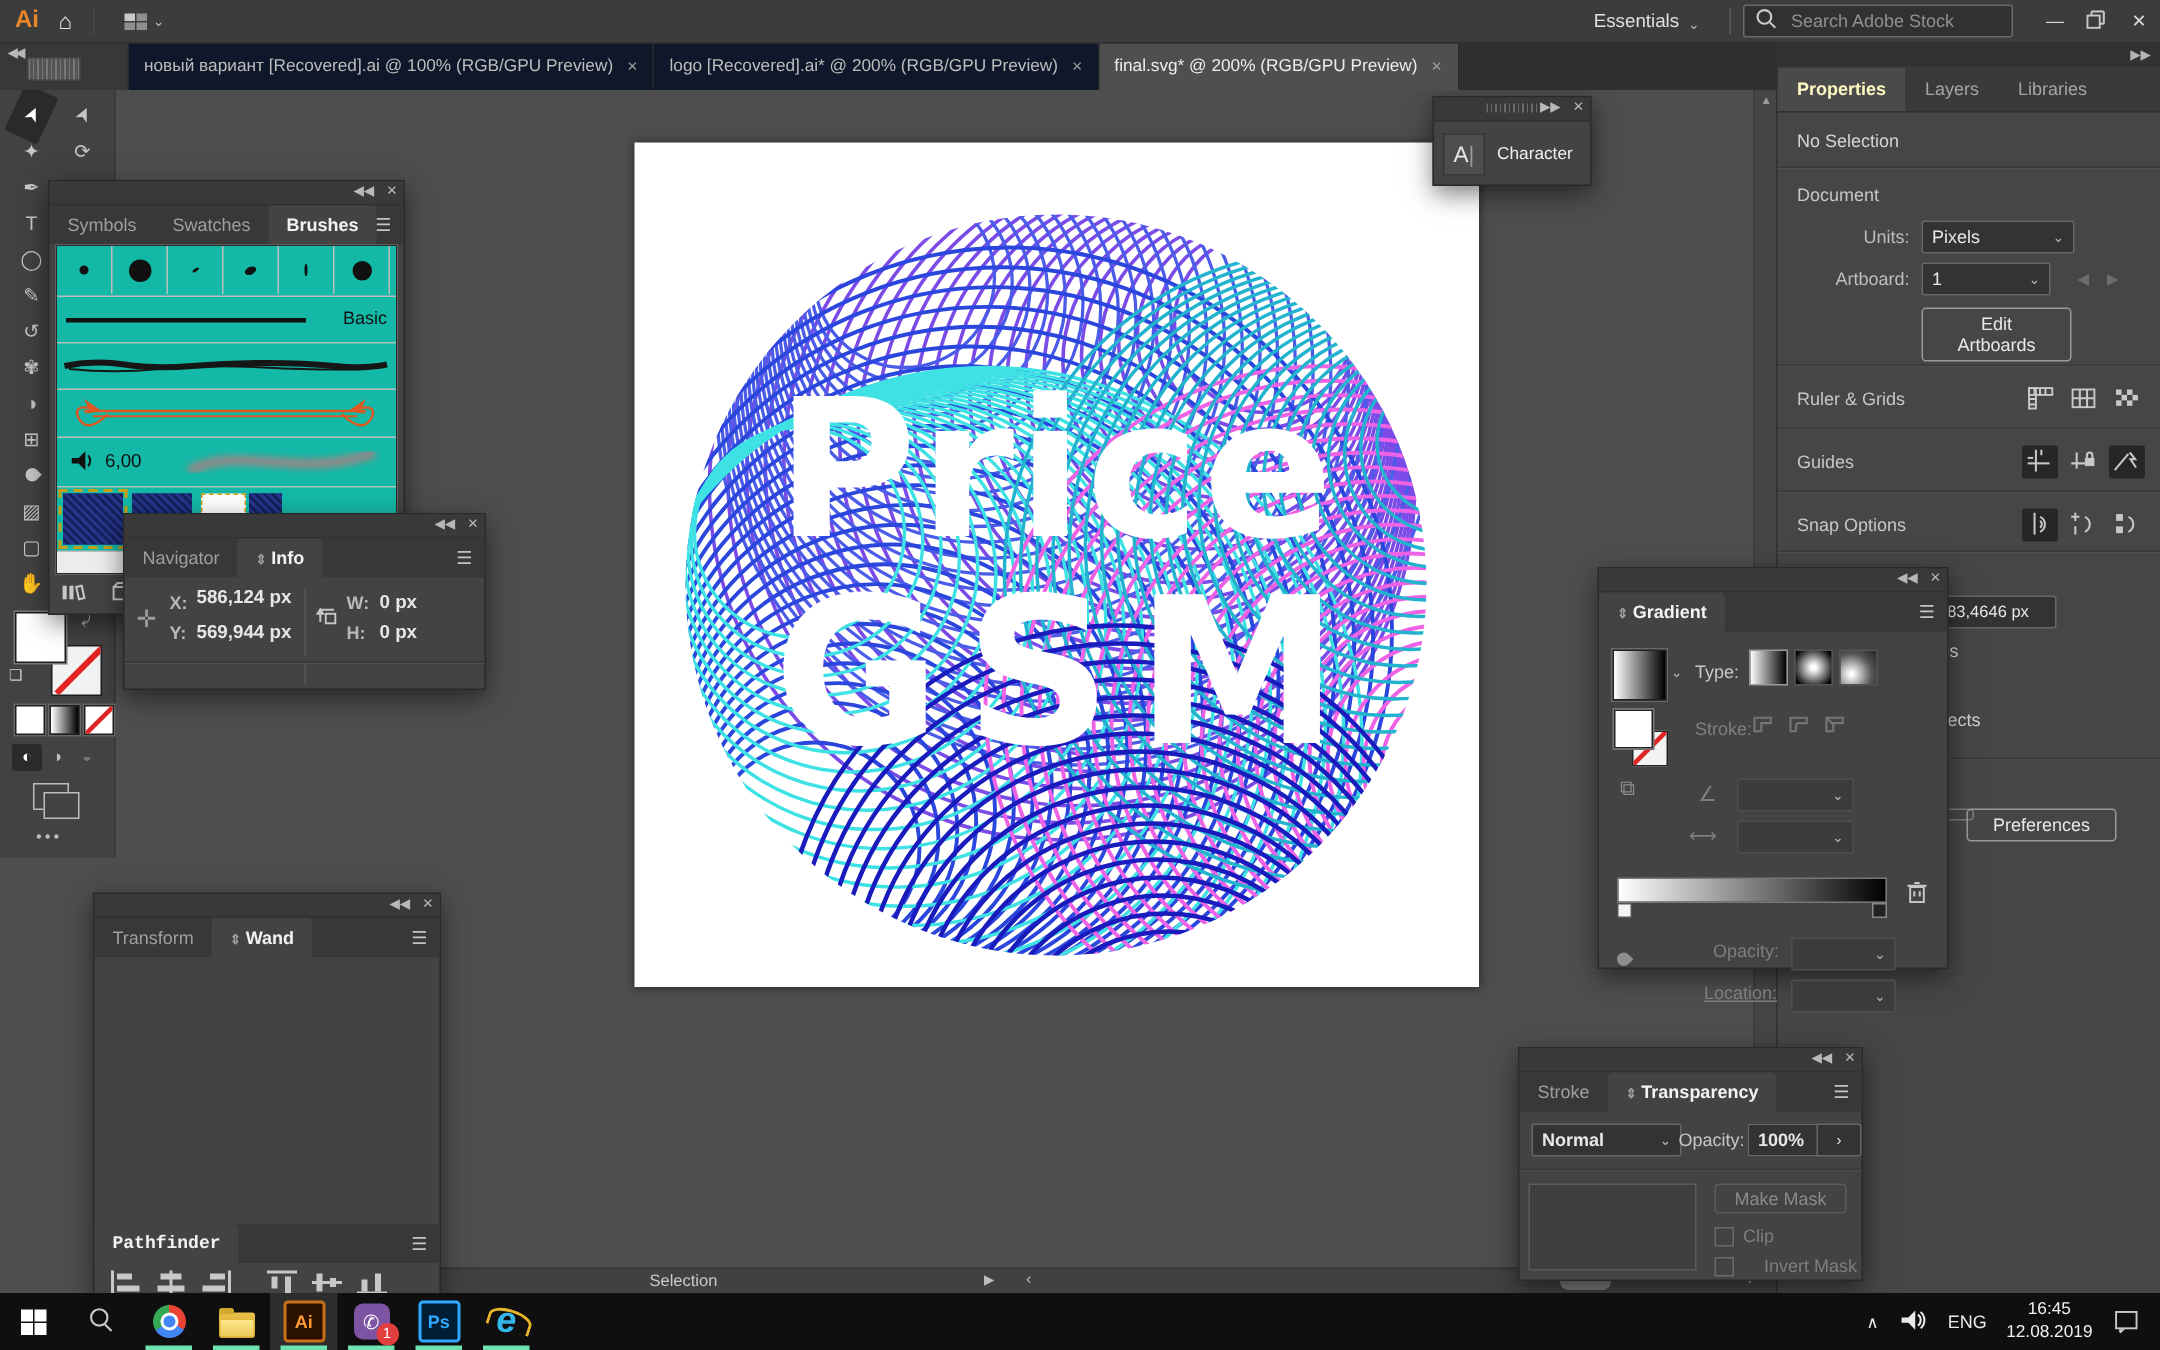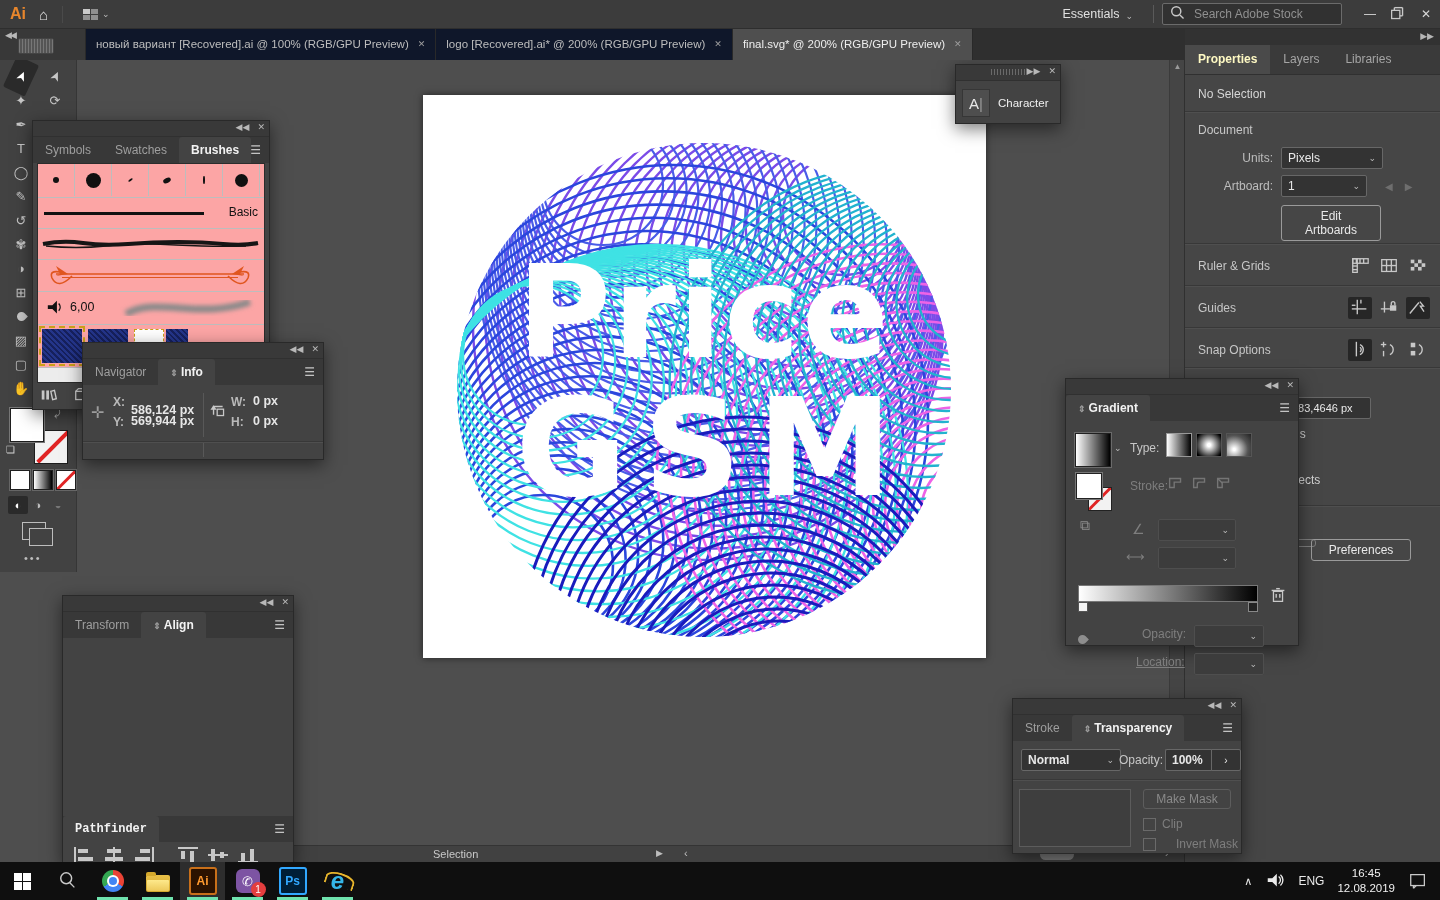--- a/index.html
+++ b/index.html
@@ -84,21 +84,21 @@
   .select{background:#333;border:1px solid #676767;border-radius:2px;height:20px;color:#e8e8e8;display:flex;align-items:center;padding:0 6px;font-size:12px;justify-content:space-between;}
   .select.disabled{border-color:#4e4e4e;background:#3c3c3c;color:#6e6e6e;}
   .btn{border:1px solid #9a9a9a;border-radius:3px;color:#e8e8e8;font-size:12px;padding:3px 12px;background:transparent;text-align:center;}
   .btn.dim{border-color:#5d5d5d;color:#8a8a8a;}
   .ibtn{width:24px;height:22px;display:flex;align-items:center;justify-content:center;color:#c6c6c6;}
   .ibtn.on{background:#262626;border-radius:2px;color:#fff;}
   .hr{position:absolute;left:0;right:0;height:1px;background:#383838;border-bottom:1px solid #4f4f4f;}
 
   
   .brush-content{position:absolute;left:4px;top:42px;right:4px;height:218px;background:#ececec;border:1px solid #2c2c2c;overflow:hidden;}
-  .brow{border-bottom:1px solid #bdbdbd;position:relative;background:#fca5a5;}
+  .brow{border-bottom:1px solid #bdbdbd;position:relative;background:#14b8a6;}
   .bcell{display:inline-flex;align-items:center;justify-content:center;width:36px;height:32px;border-right:1px solid #bdbdbd;vertical-align:top;}
   .bdot{background:#111;border-radius:50%;}
   .chip{position:absolute;background:#1b2a6e;background-image:repeating-linear-gradient(45deg,#24358a 0 2px,#16205c 2px 4px);}
   .chipsel{outline:2px dashed #c8a018;outline-offset:1px;}
   .bbar{position:absolute;left:6px;bottom:4px;display:flex;gap:14px;color:#b5b5b5;}
 
   
   .ilabel{color:#b9b9b9;font-size:12px;font-weight:bold;}
   .ival{color:#e6e6e6;font-size:12.5px;font-weight:bold;}
 
@@ -558,21 +558,21 @@
         </span>
     </div>
     <div class="ptabs">
       <span class="ptab">Navigator</span>
       <span class="ptab active"><span class="updn">⇕</span><span>Info</span></span>
       <span class="pham">☰</span>
     </div>
     <div style="position:relative;height:74px;">
       <span class="abs" style="left:8px;top:18px;color:#9c9c9c;font-size:16px;">✛</span>
       <span class="abs ilabel" style="left:30px;top:10px;">X:</span>
-      <span class="abs ival" style="left:48px;top:18px;">586,124 px</span>
+      <span class="abs ival" style="left:48px;top:6px;">586,124 px</span>
       <span class="abs ilabel" style="left:30px;top:30px;">Y:</span>
       <span class="abs ival" style="left:48px;top:29px;">569,944 px</span>
       <span class="abs" style="left:120px;top:8px;width:1px;height:44px;background:#585858;"></span>
       <span class="abs" style="left:126px;top:16px;">
           <svg width="20" height="20" viewBox="0 0 22 22" class="fic">
             <path d="M5,15 V6 H15" fill="none" stroke="#c8c8c8" stroke-width="1.5"></path>
             <path d="M5,6 l-2,3 h4 z" fill="none" stroke="#c8c8c8" stroke-width="1.5"></path>
             <rect x="9" y="9" width="7" height="7" fill="none" stroke="#c8c8c8" stroke-width="1.4"></rect>
           </svg>
         </span>
@@ -587,21 +587,21 @@
 
   <div class="panel" style="left:62px;top:595px;width:230px;height:266px;z-index:21;">
     <div class="phead">
       <span class="pbtns">
           <span>◀◀</span>
           <span>✕</span>
         </span>
     </div>
     <div class="ptabs">
       <span class="ptab">Transform</span>
-      <span class="ptab active"><span class="updn">⇕</span><span>Align</span></span>
+      <span class="ptab active"><span class="updn">⇕</span><span>Wand</span></span>
       <span class="pham">☰</span>
     </div>
     <div style="position:relative;font-family:Liberation Mono, monospace;">
       <span class="abs seclabel" style="left:11px;top:10px;">Align Objects:</span>
       <div class="abs flex" style="left:9px;top:28px;gap:6px;" id="align-row1">
           <span class="ibtn">
             <svg width="24" height="20" viewBox="0 0 24 20">
               <rect x="2" y="2" width="2" height="16" fill="#c8c8c8"></rect>
               <rect x="6" y="4" width="10" height="4" fill="#c8c8c8"></rect>
               <rect x="6" y="12" width="15" height="4" fill="#c8c8c8"></rect>

